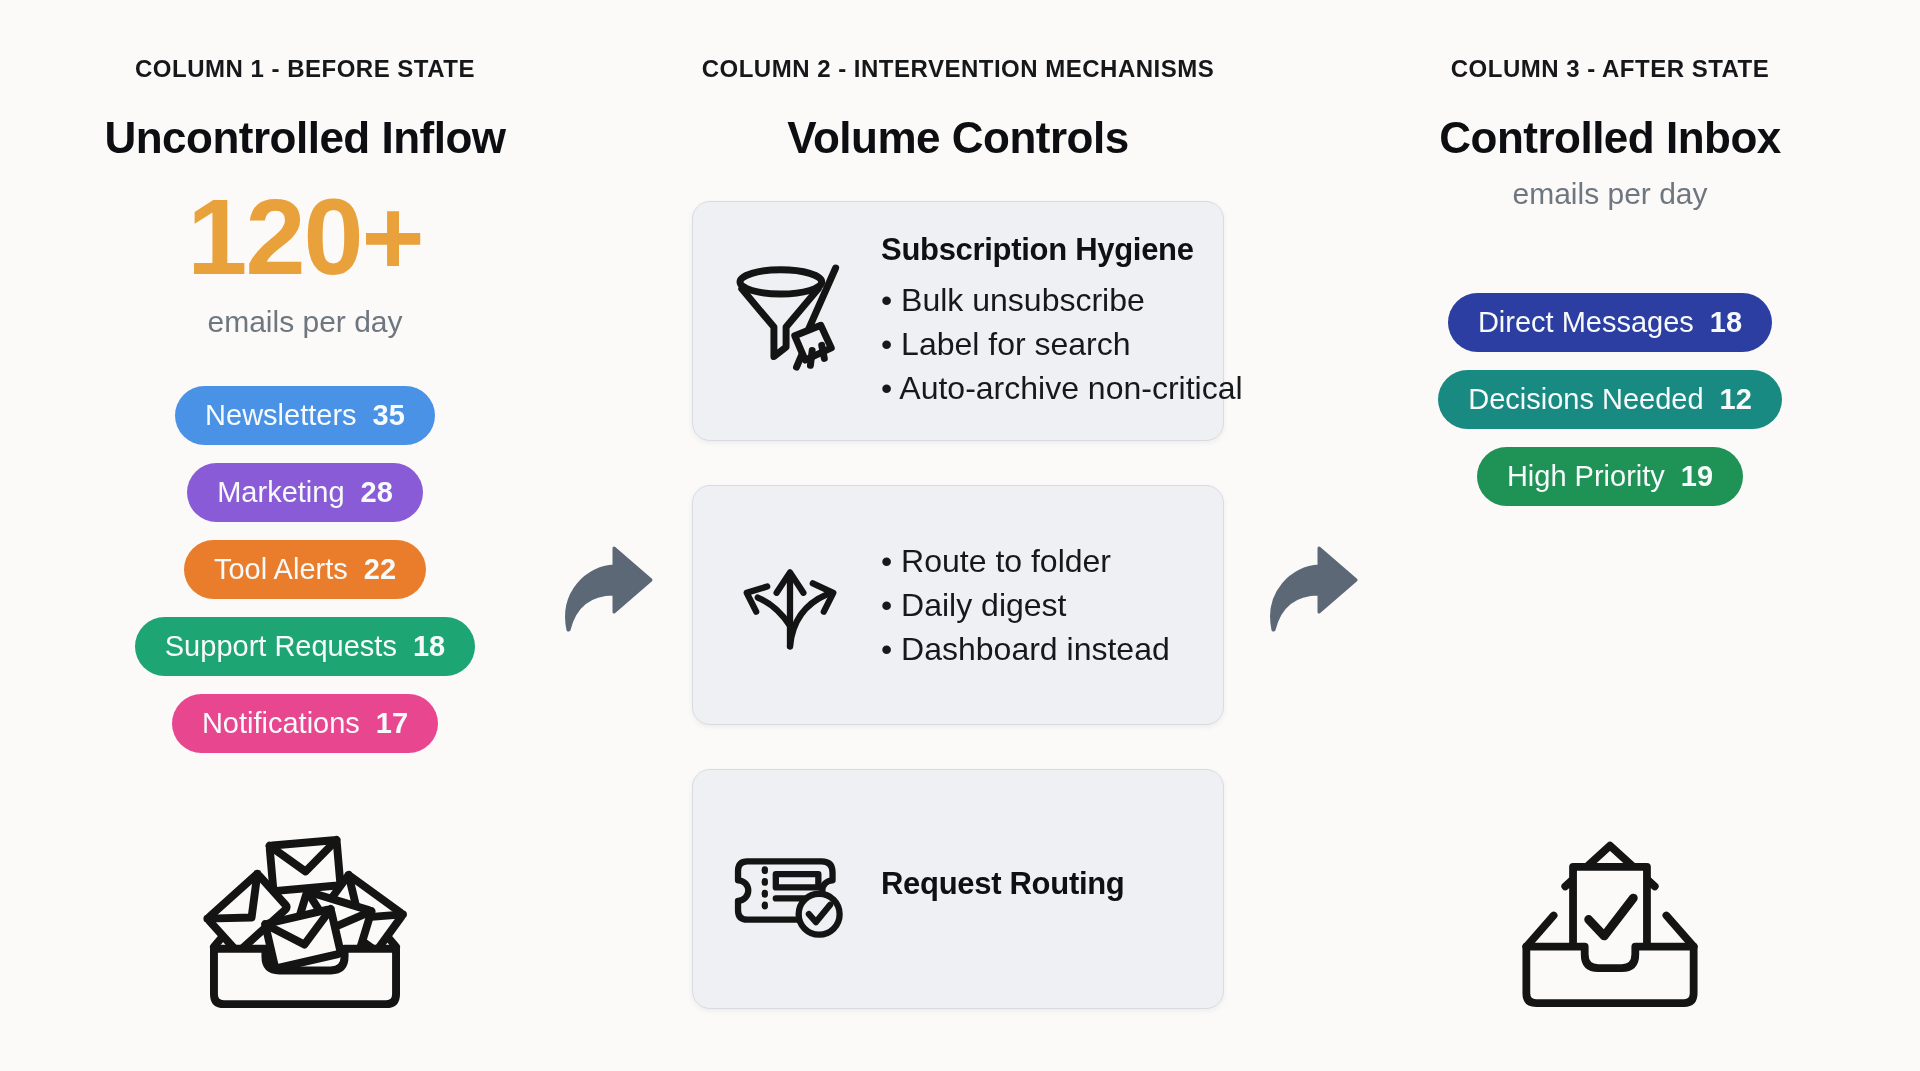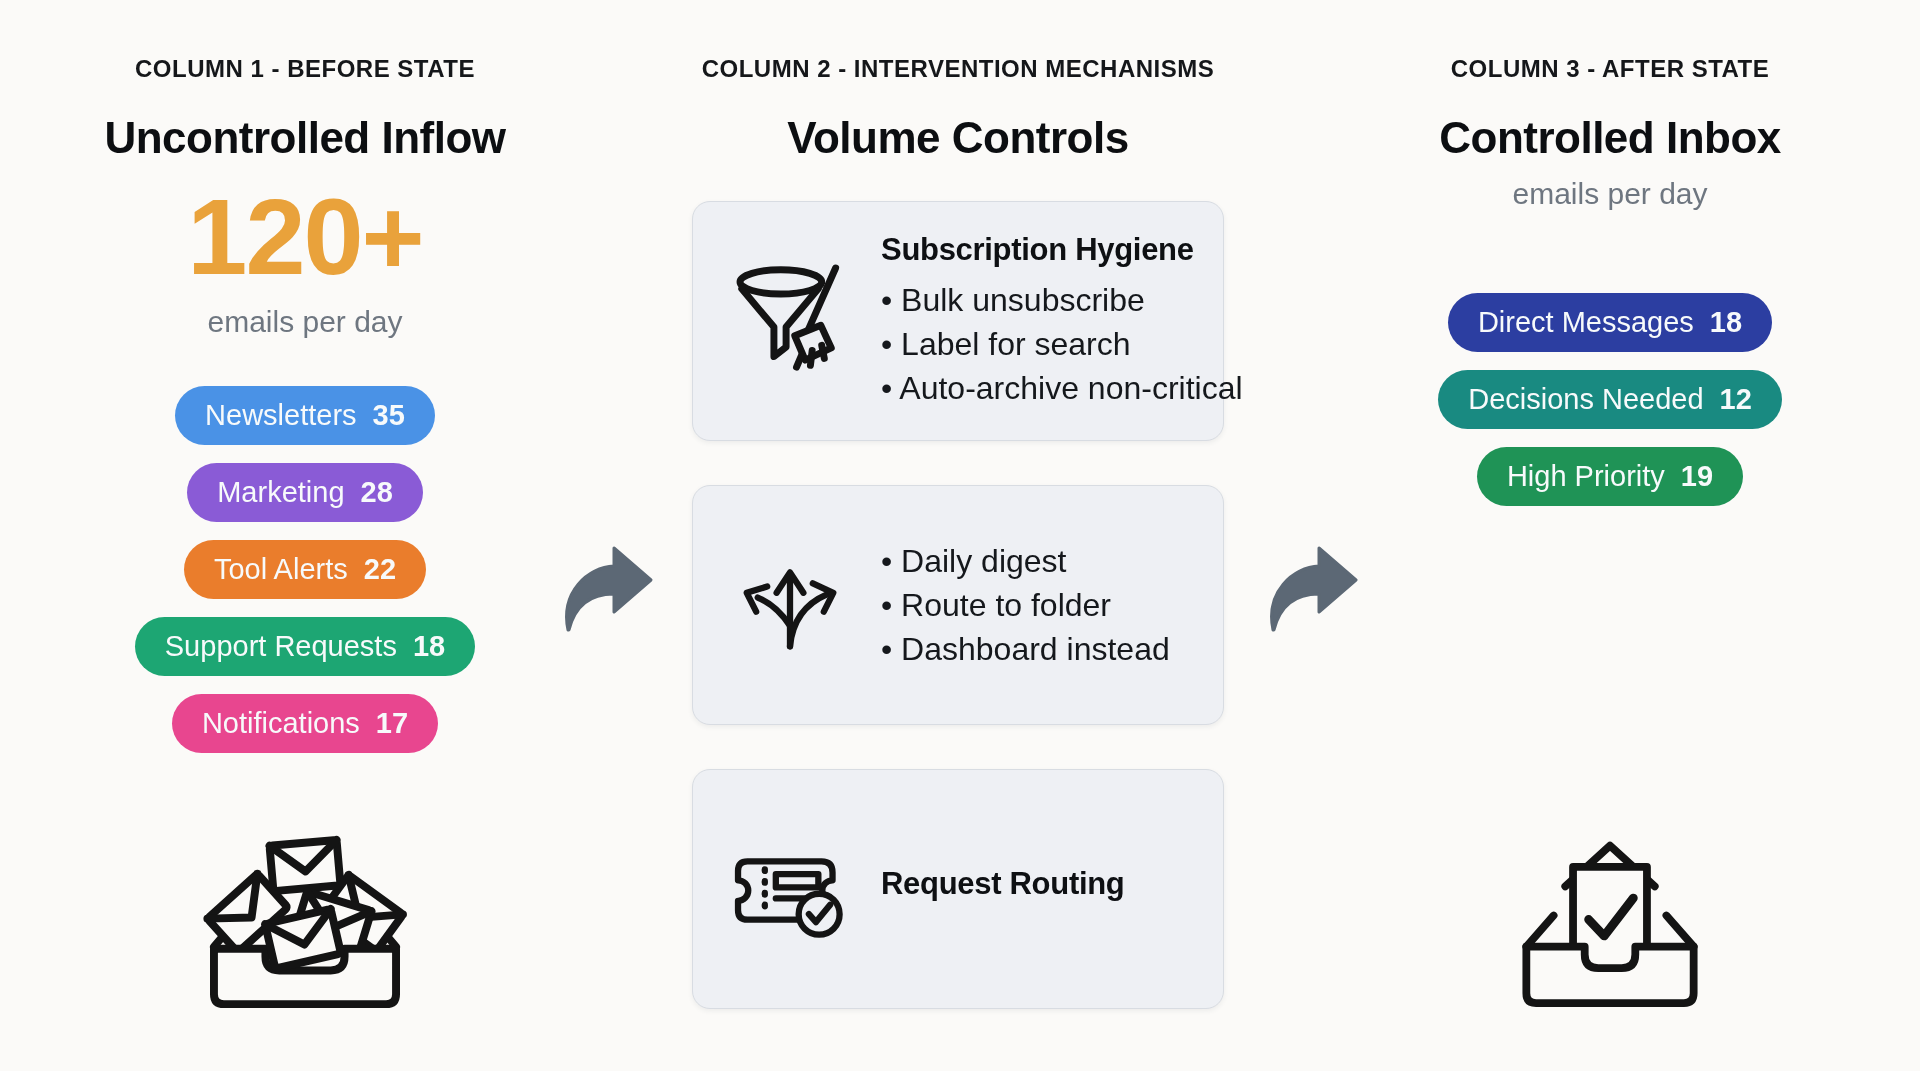--- a/index.html
+++ b/index.html
@@ -153,22 +153,22 @@
               <path d="M58 62 L75 36 L92 62"></path>
               <path d="M75 104 C62 84 48 74 34 68"></path>
               <path d="M46 54 L20 62 L32 86"></path>
               <path d="M75 130 C78 98 94 76 122 64"></path>
               <path d="M104 50 L130 62 L118 86"></path>
             </g>
           </svg>
         </div>
         <div class="card-body">
           <ul class="card-bullets">
+            <li>Route to folder</li>
             <li>Daily digest</li>
-            <li>Route to folder</li>
             <li>Dashboard instead</li>
           </ul>
         </div>
       </div>
 
       <div class="card">
         <div class="card-icon">
           <svg width="132" height="112" viewBox="0 0 160 130">
             <g class="ic" stroke-width="7">
               <path d="M26 30 H120 Q134 30 134 44 V54 A13 13 0 0 0 134 80 V90 Q134 104 120 104 H26 Q14 104 14 92 V80 A13 13 0 0 0 14 54 V42 Q14 30 26 30 Z"></path>

